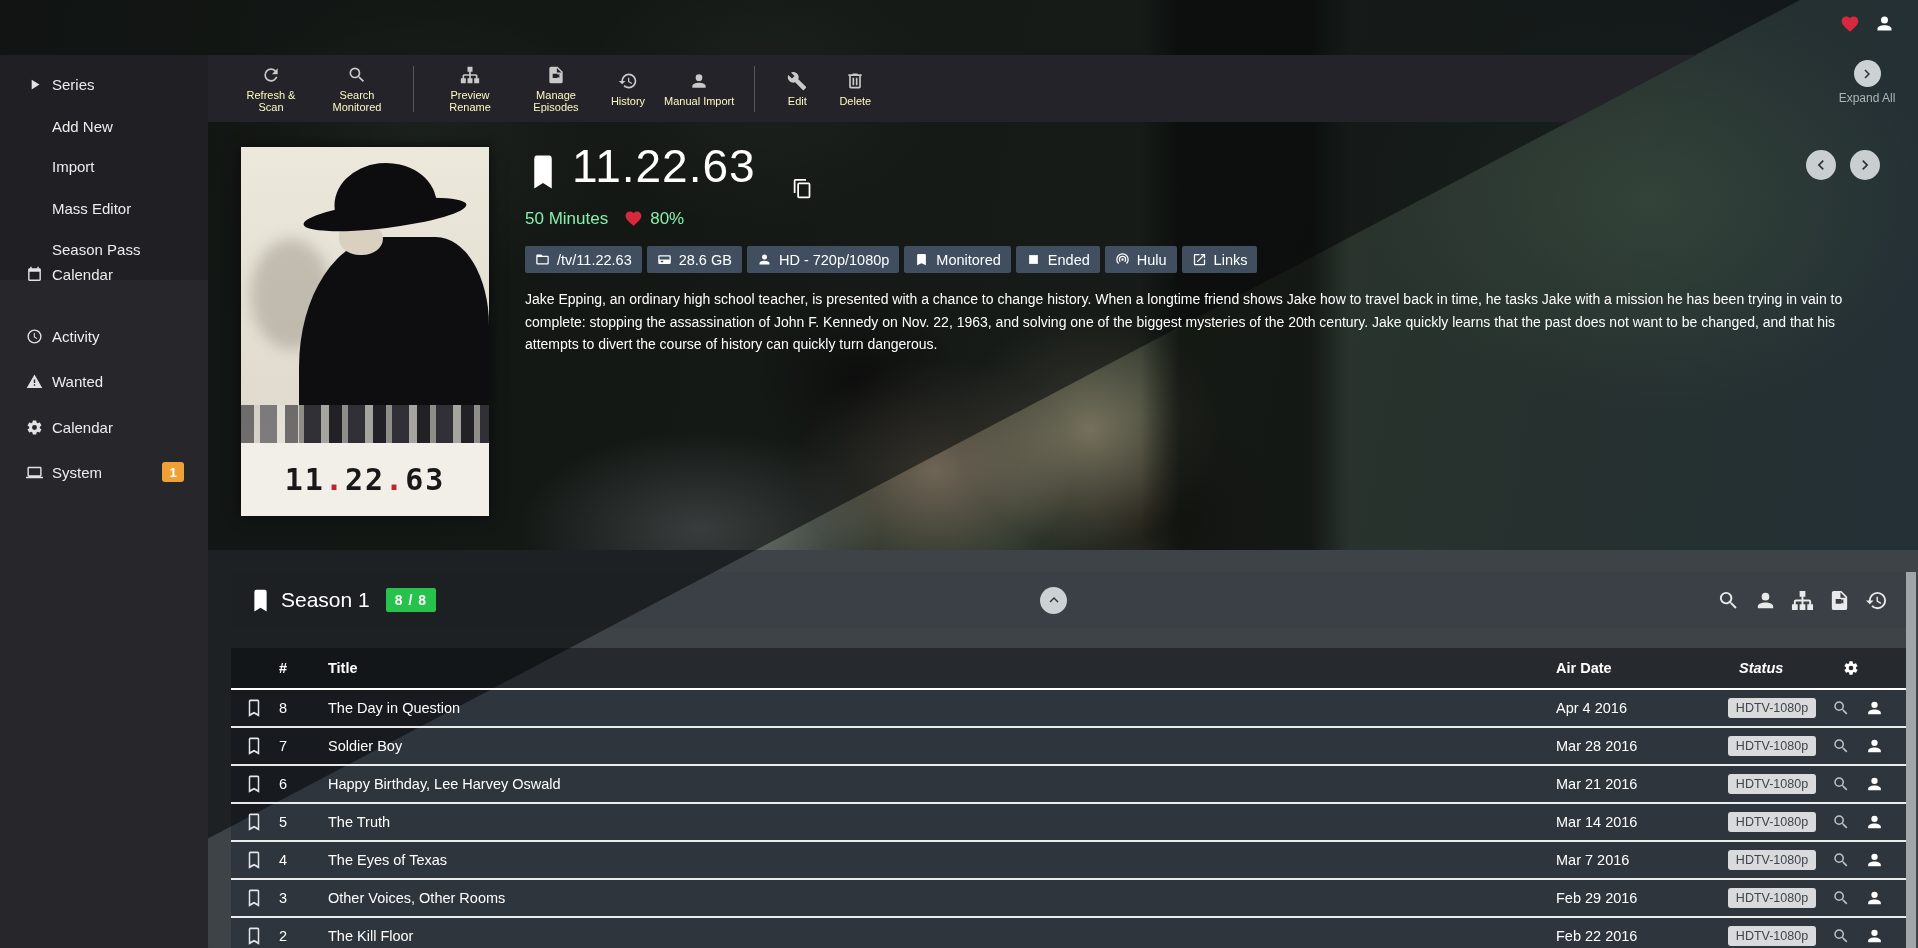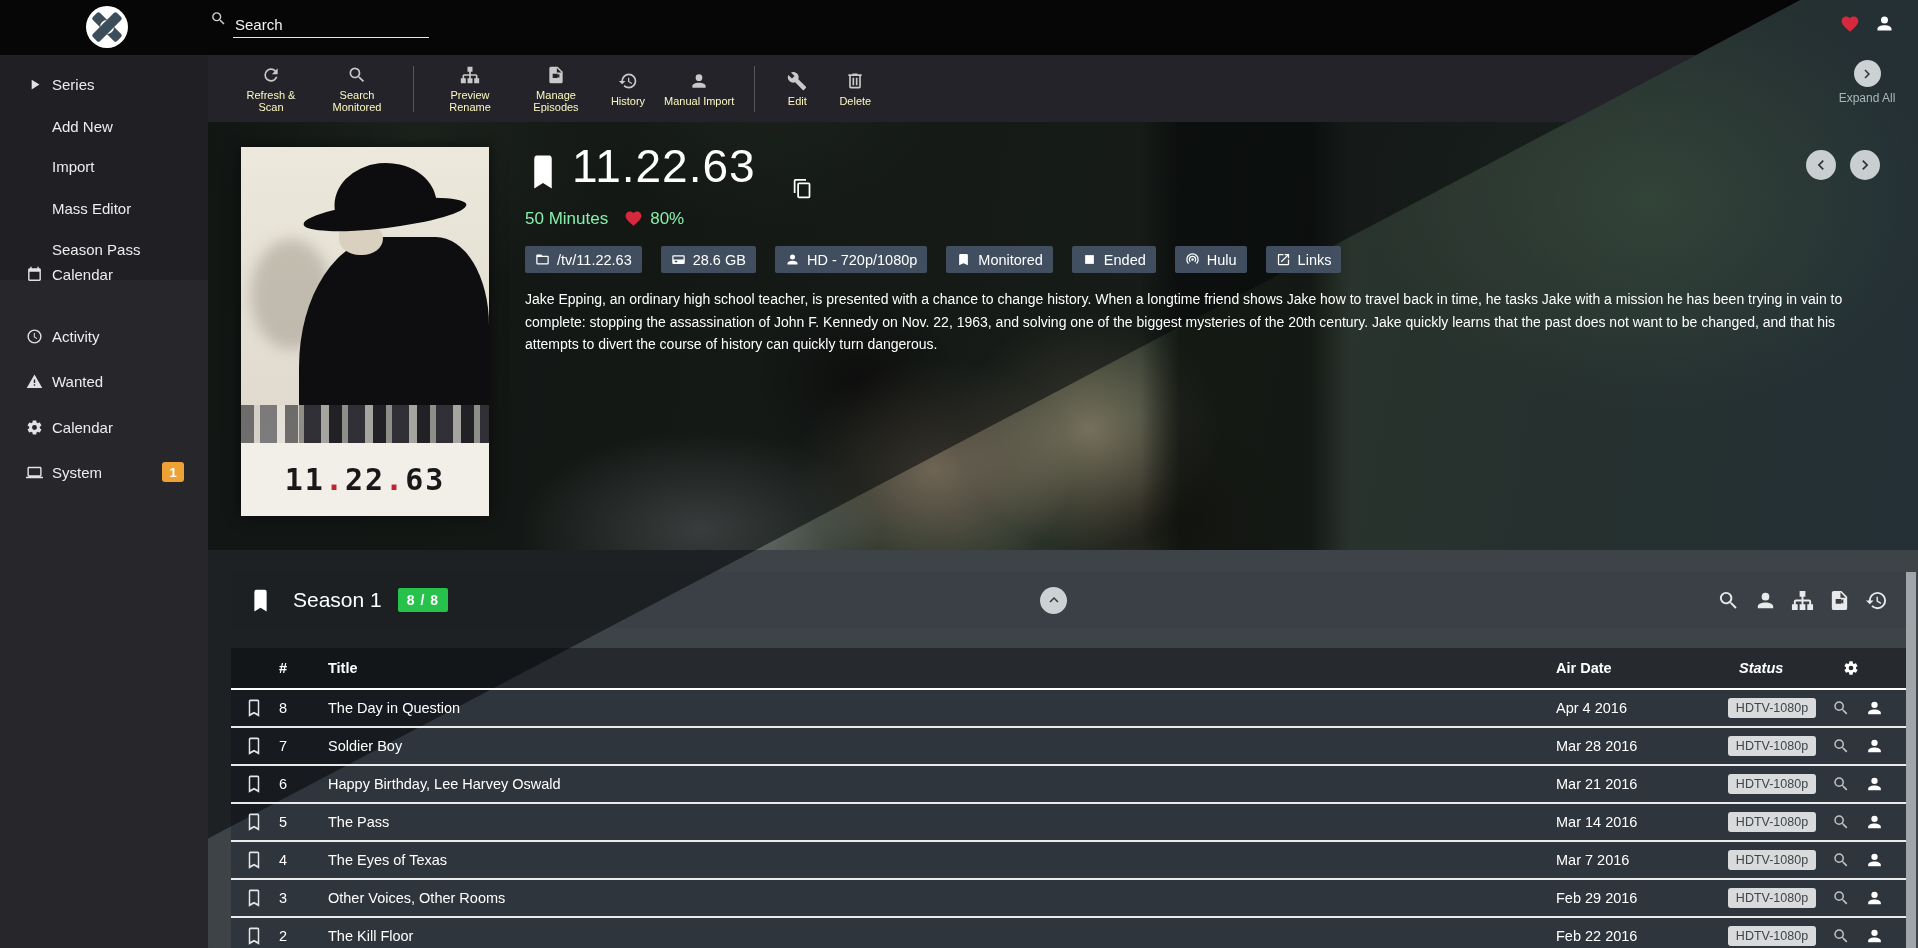--- a/index.html
+++ b/index.html
@@ -113,37 +113,37 @@
 
   .hero-bookmark { position:absolute; left:528px; top:150px; }
   .hero-title { position:absolute; left:572px; top:139px; font-size:46px; font-weight:300; color:#fff;
     letter-spacing:1px; }
   .copy-btn { position:absolute; left:792px; top:178px; }
   .copy-btn svg { fill:#fff; }
 
   .hero-sub { position:absolute; left:525px; top:209px; display:flex; align-items:flex-start; color:#86efac; font-size:17px; }
   .hero-sub .hs-heart { margin:0 7px 0 16px; display:flex; }
 
-  .hero-badges { position:absolute; left:525px; top:246px; display:flex; gap:19px; }
+  .hero-badges { position:absolute; left:525px; top:246px; display:flex; gap:5px; }
   .badge { height:27px; background:rgba(69,83,102,0.93); border-radius:2px; color:#fff; font-size:14.5px;
     display:flex; align-items:center; padding:0 10px; }
   .badge svg { fill:#fff; margin-right:7px; }
 
   .overview { position:absolute; left:525px; top:288px; width:1362px; font-size:14px; line-height:22.5px; color:#fff; }
 
   .hero-nav { position:absolute; left:1806px; top:150px; display:flex; gap:14px; }
   .nav-circle { width:30px; height:30px; border-radius:50%; background:#c9ced0; display:flex;
     align-items:center; justify-content:center; }
   .nav-circle svg { fill:#2f3537; }
 
   
   .season-fg { position:absolute; left:231px; top:572px; width:1675px; height:56px; z-index:10;
     display:flex; align-items:center; }
   .season-fg .s-bm { margin-left:19px; display:flex; }
-  .season-title { color:#fff; font-size:21px; margin-left:22px; }
+  .season-title { color:#fff; font-size:21px; margin-left:10px; }
   .season-count { margin-left:16px; background:#27c24c; color:#fff; font-size:14px; font-weight:bold;
     padding:4px 9px; border-radius:2px; letter-spacing:1px; }
   .collapse-btn { position:absolute; left:809px; }
   .season-icons { position:absolute; right:18px; display:flex; gap:14px; }
   .season-icons svg { fill:#e8eaeb; cursor:pointer; }
 
   .thead-fg { position:absolute; left:231px; top:648px; width:1675px; height:42px; z-index:10;
     border-bottom:2px solid #fff; color:#fff; font-size:14.5px; font-weight:bold; }
   .thead-fg span { position:absolute; top:12px; }
   .th-num { left:40px; width:24px; text-align:center; }
@@ -187,31 +187,20 @@
       <div class="ep-bg" data-interactable="false" style="top: 766px;"></div>
       <div class="ep-bg" data-interactable="false" style="top: 804px;"></div>
       <div class="ep-bg" data-interactable="false" style="top: 842px;"></div>
       <div class="ep-bg" data-interactable="false" style="top: 880px;"></div>
       <div class="ep-bg" data-interactable="false" style="top: 918px;"></div>
     </div>
 
   <div class="diag-overlay" data-interactable="false"></div>
   <div class="corner-wedge" data-interactable="false"></div>
 
-  <div class="topbar" data-interactable="false">
-    <div class="logo" data-interactable="true">
-        <div class="dot" data-interactable="false"></div>
-      </div>
-    <div class="search-wrap">
-      <span id="search-icon-slot" data-interactable="false"><svg data-interactable="false" width="17" height="17" viewBox="0 0 24 24" style="fill:#cfcfcf">
-            <path d="M9.5,3A6.5,6.5 0 0,1 16,9.5C16,11.11 15.41,12.59 14.44,13.73L14.71,14H15.5L20.5,19L19,20.5L14,15.5V14.71L13.73,14.44C12.59,15.41 11.11,16 9.5,16A6.5,6.5 0 0,1 3,9.5A6.5,6.5 0 0,1 9.5,3M9.5,5C7,5 5,7 5,9.5C5,12 7,14 9.5,14C12,14 14,12 14,9.5C14,7 12,5 9.5,5Z"></path>
-          </svg></span>
-      <input class="search-input" type="text" data-interactable="true" placeholder="Search" style="">
-    </div>
-  </div>
 
   <div class="toolbar" data-interactable="false">
     <div class="tb-row" id="toolbar-buttons">
         <button class="tb-btn" data-interactable="true">
           <svg data-interactable="false" width="20" height="20" viewBox="0 0 24 24" style="fill:#c9c9c9">
             <path d="M17.65,6.35C16.2,4.9 14.21,4 12,4A8,8 0 0,0 4,12A8,8 0 0,0 12,20C15.73,20 18.84,17.45 19.73,14H17.65C16.83,16.33 14.61,18 12,18A6,6 0 0,1 6,12A6,6 0 0,1 12,6C13.66,6 15.14,6.69 16.22,7.78L13,11H20V4L17.65,6.35Z"></path>
           </svg>
           <span class="tb-label" data-interactable="false">Refresh &amp; Scan</span>
         </button>
         <button class="tb-btn" data-interactable="true">
@@ -561,21 +550,21 @@
           </svg>
         </span>
       </div>
       <div class="ep-row" data-interactable="false" style="top: 804px;">
         <span class="c-bm" data-interactable="true">
           <svg data-interactable="false" width="18" height="23" viewBox="0 0 24 24" preserveAspectRatio="none" style="fill:#e3e6e8">
             <path d="M17,3A2,2 0 0,1 19,5V21L12,18L5,21V5A2,2 0 0,1 7,3H17M17,5H7V17.97L12,15.82L17,17.97V5Z"></path>
           </svg>
         </span>
         <span class="c-num" data-interactable="false">5</span>
-        <span class="c-title" data-interactable="true">The Pass</span>
+        <span class="c-title" data-interactable="true">The Truth</span>
         <span class="c-date" data-interactable="false">Mar 14 2016</span>
         <span class="c-qual">
           <span class="qual-pill" data-interactable="false">HDTV-1080p</span>
         </span>
         <span class="c-search" data-interactable="true">
           <svg data-interactable="false" width="18" height="18" viewBox="0 0 24 24" style="fill:#bcc1c4">
             <path d="M9.5,3A6.5,6.5 0 0,1 16,9.5C16,11.11 15.41,12.59 14.44,13.73L14.71,14H15.5L20.5,19L19,20.5L14,15.5V14.71L13.73,14.44C12.59,15.41 11.11,16 9.5,16A6.5,6.5 0 0,1 3,9.5A6.5,6.5 0 0,1 9.5,3M9.5,5C7,5 5,7 5,9.5C5,12 7,14 9.5,14C12,14 14,12 14,9.5C14,7 12,5 9.5,5Z"></path>
           </svg>
         </span>
         <span class="c-user" data-interactable="true">

